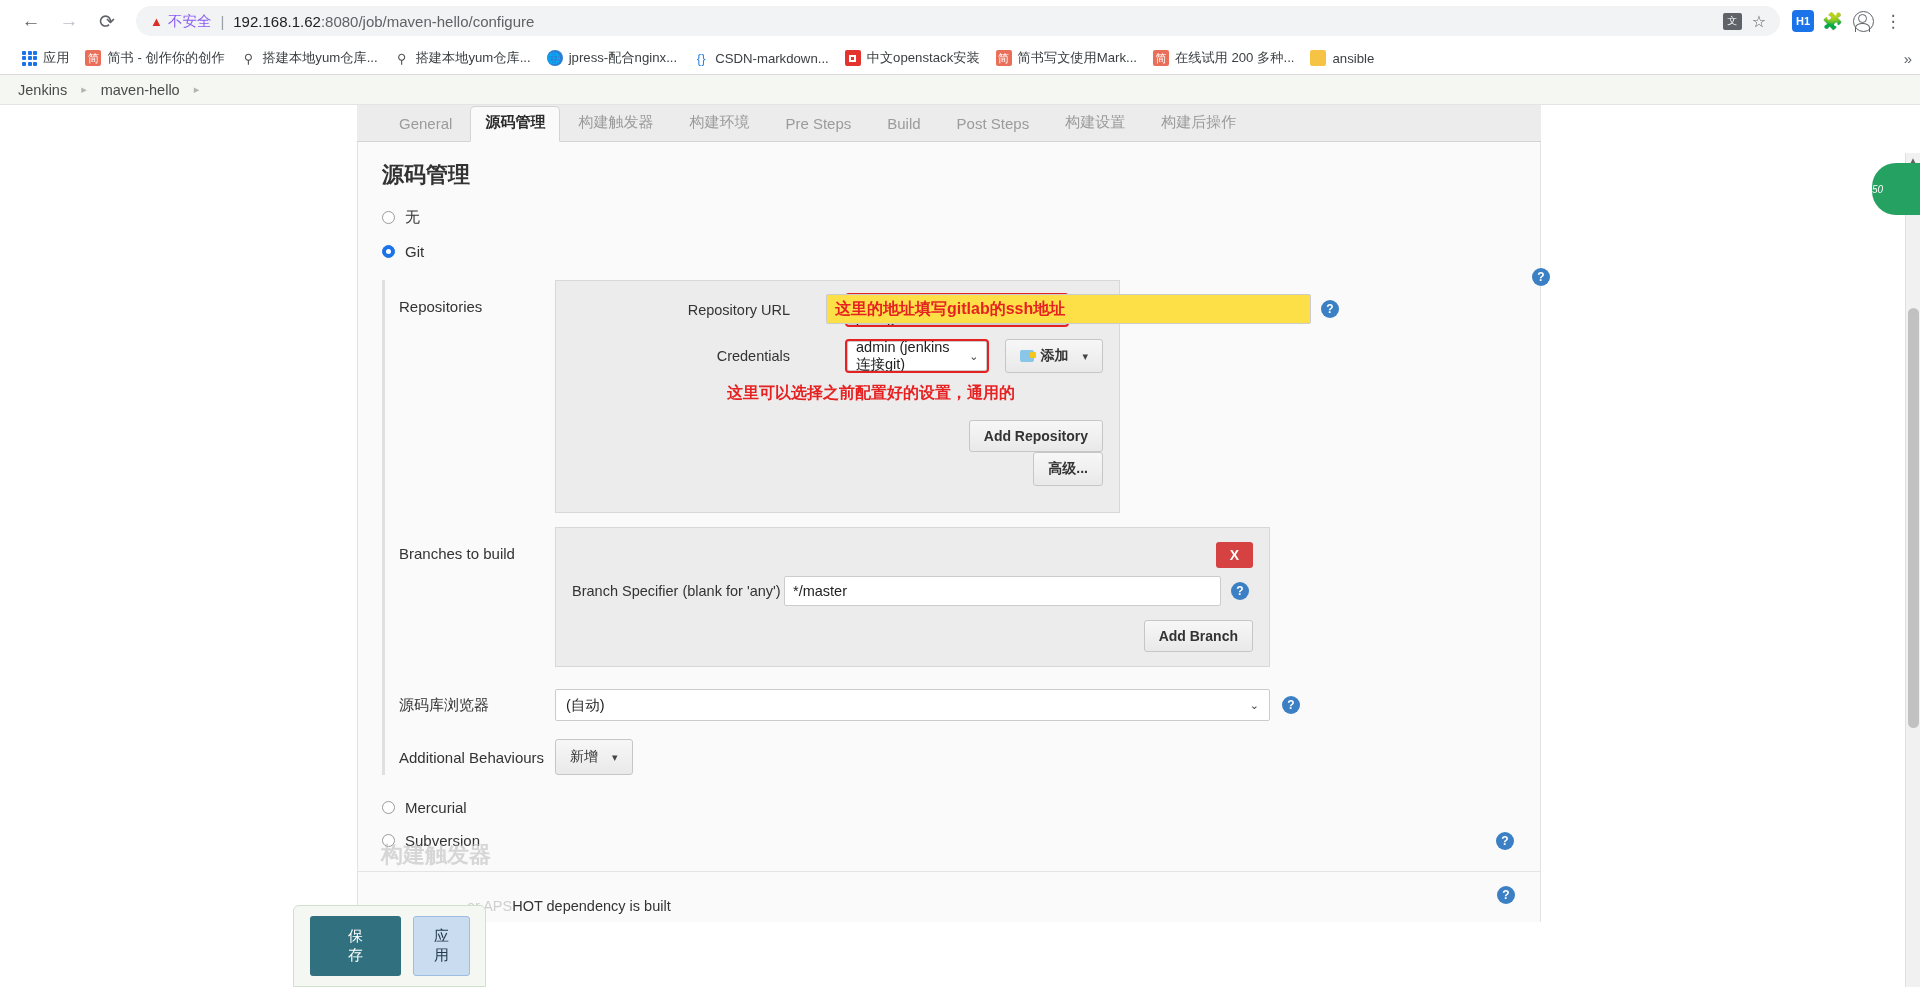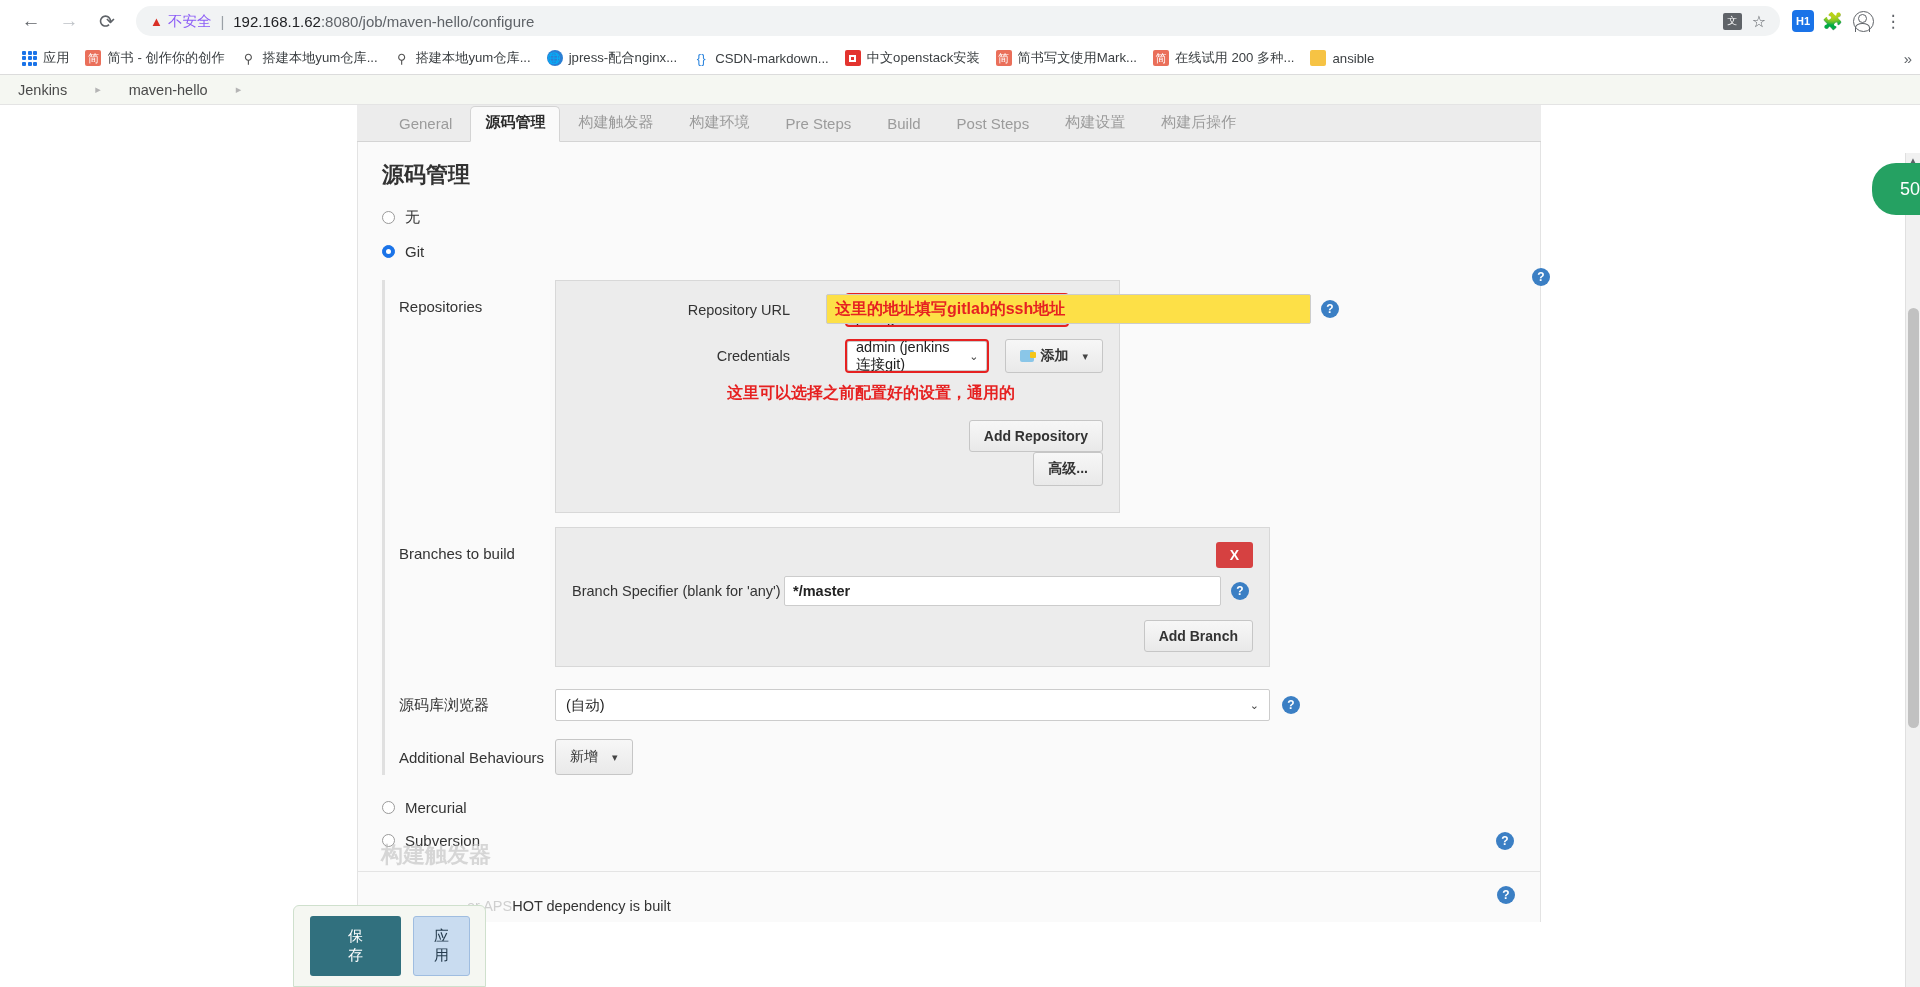--- a/index.html
+++ b/index.html
@@ -200,21 +200,21 @@
     height: 912px;
     background: #fff;
   }
   .breadcrumb-bar {
     height: 30px;
     background: #f5f7f2;
     border-bottom: 1px solid #e4e4e4;
     display: flex;
     align-items: center;
     padding-left: 18px;
-    gap: 14px;
+    gap: 0;
   }
   .crumb {
     font-size: 14.5px;
     color: #4a4a4a;
   }
   .crumb-sep {
     color: #b4b4b4;
     font-size: 11px;
     margin: 0 14px;
     line-height: 1;
@@ -225,23 +225,24 @@
     position: absolute;
     right: 0px;
     top: 88px;
     width: 48px;
     height: 52px;
     background: #25a162;
     border-radius: 24px 0 0 24px;
     color: #fff;
     display: flex;
     align-items: center;
-    justify-content: flex-end;
-    font-size: 18px;
+    justify-content: flex-start;
+    font-size: 10px;
     z-index: 20;
+    font-style: italic;
   }
 
   
   .scrollbar {
     position: absolute;
     right: 0;
     top: 78px;
     width: 15px;
     height: 834px;
     background: #f1f1f1;
@@ -732,21 +733,21 @@
 
         <div class="frow" style="margin-top:14px;">
           <div class="flabel">Branches to build</div>
           <div class="fbody">
             <div class="nested-box" style="width:715px;">
               <div class="row-right">
                 <div class="btn-x">X</div>
               </div>
               <div class="sub-row" style="margin-top:8px;">
                 <div class="sub-label w210">Branch Specifier (blank for 'any')</div>
-                <div class="txtinput" style="width:437px;font-weight:bold;">*/master</div>
+                <div class="txtinput" style="width:437px;">*/master</div>
                 <span class="helpq" style="margin-left:10px;">?</span>
               </div>
               <div class="row-right">
                 <div class="btn">Add Branch</div>
               </div>
             </div>
           </div>
         </div>
 
         <div class="frow" style="margin-top:22px; align-items:center;">

